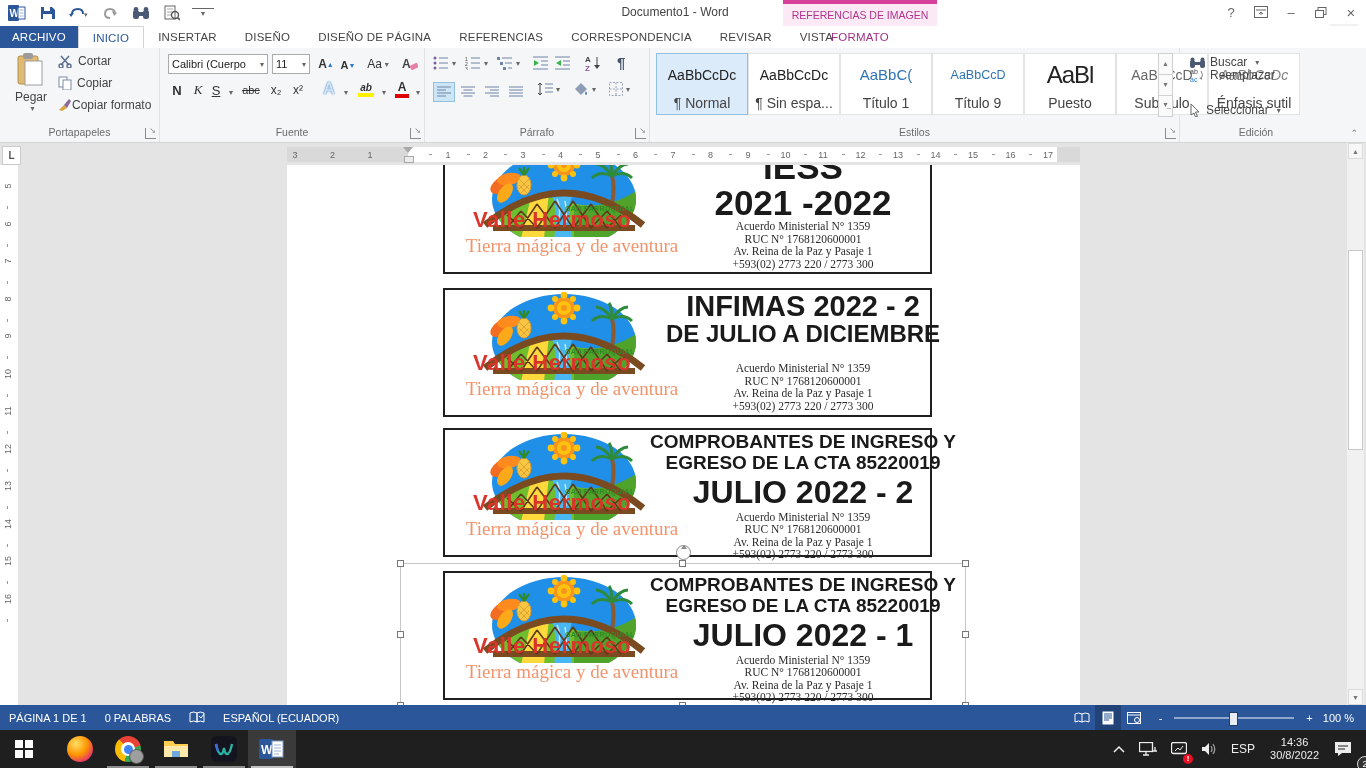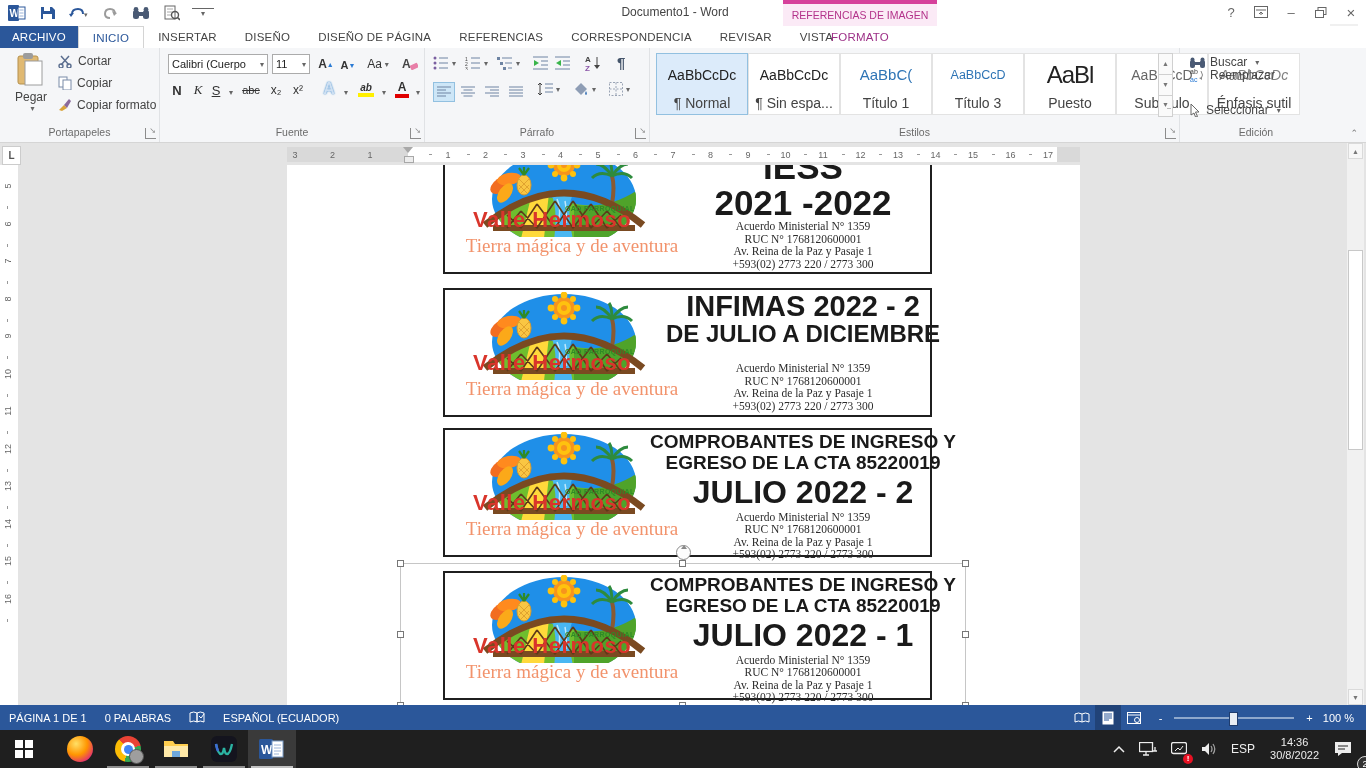--- a/index.html
+++ b/index.html
@@ -211,21 +211,21 @@
         </svg>
       <span>Cortar</span>
       </div>
     <div class="abs" style="left:58px;top:28px;display:flex;align-items:center;gap:5px">
       <svg width="14" height="14">
           <rect x="1" y="1" width="8" height="10" fill="#FFF" stroke="#7A8BA8"></rect>
           <rect x="5" y="4" width="8" height="10" fill="#FFF" stroke="#7A8BA8"></rect>
         </svg>
       <span>Copiar</span>
       </div>
-    <div class="abs" style="left:58px;top:50px;display:flex;align-items:flex-start;gap:5px">
+    <div class="abs" style="left:58px;top:50px;display:flex;align-items:flex-start;">
       <svg width="14" height="13">
           <path d="M1 12 L6 7 L9 10 L4 13z" fill="#D9A43B"></path>
           <path d="M6 7 L11 1 L13 3 L9 10z" fill="#8A6A9C"></path>
         </svg>
       <span>Copiar formato</span>
       </div>
     <div class="rglabel">Portapapeles</div>
     <div class="dlaunch">↘</div>
   </div>
 
@@ -382,21 +382,21 @@
       <div class="stylecell s1">
           <span class="sc-prev">AaBbCcDc</span>
           <span class="sc-label">¶ Sin espa...</span>
         </div>
       <div class="stylecell s2">
           <span class="sc-prev">AaBbC(</span>
           <span class="sc-label">Título 1</span>
         </div>
       <div class="stylecell s3">
           <span class="sc-prev">AaBbCcD</span>
-          <span class="sc-label">Título 3</span>
+          <span class="sc-label">Título 9</span>
         </div>
       <div class="stylecell s4">
           <span class="sc-prev">AaBl</span>
           <span class="sc-label">Puesto</span>
         </div>
       <div class="stylecell s5">
           <span class="sc-prev">AaBbCcD</span>
           <span class="sc-label">Subtítulo</span>
         </div>
       <div class="stylecell s6">

